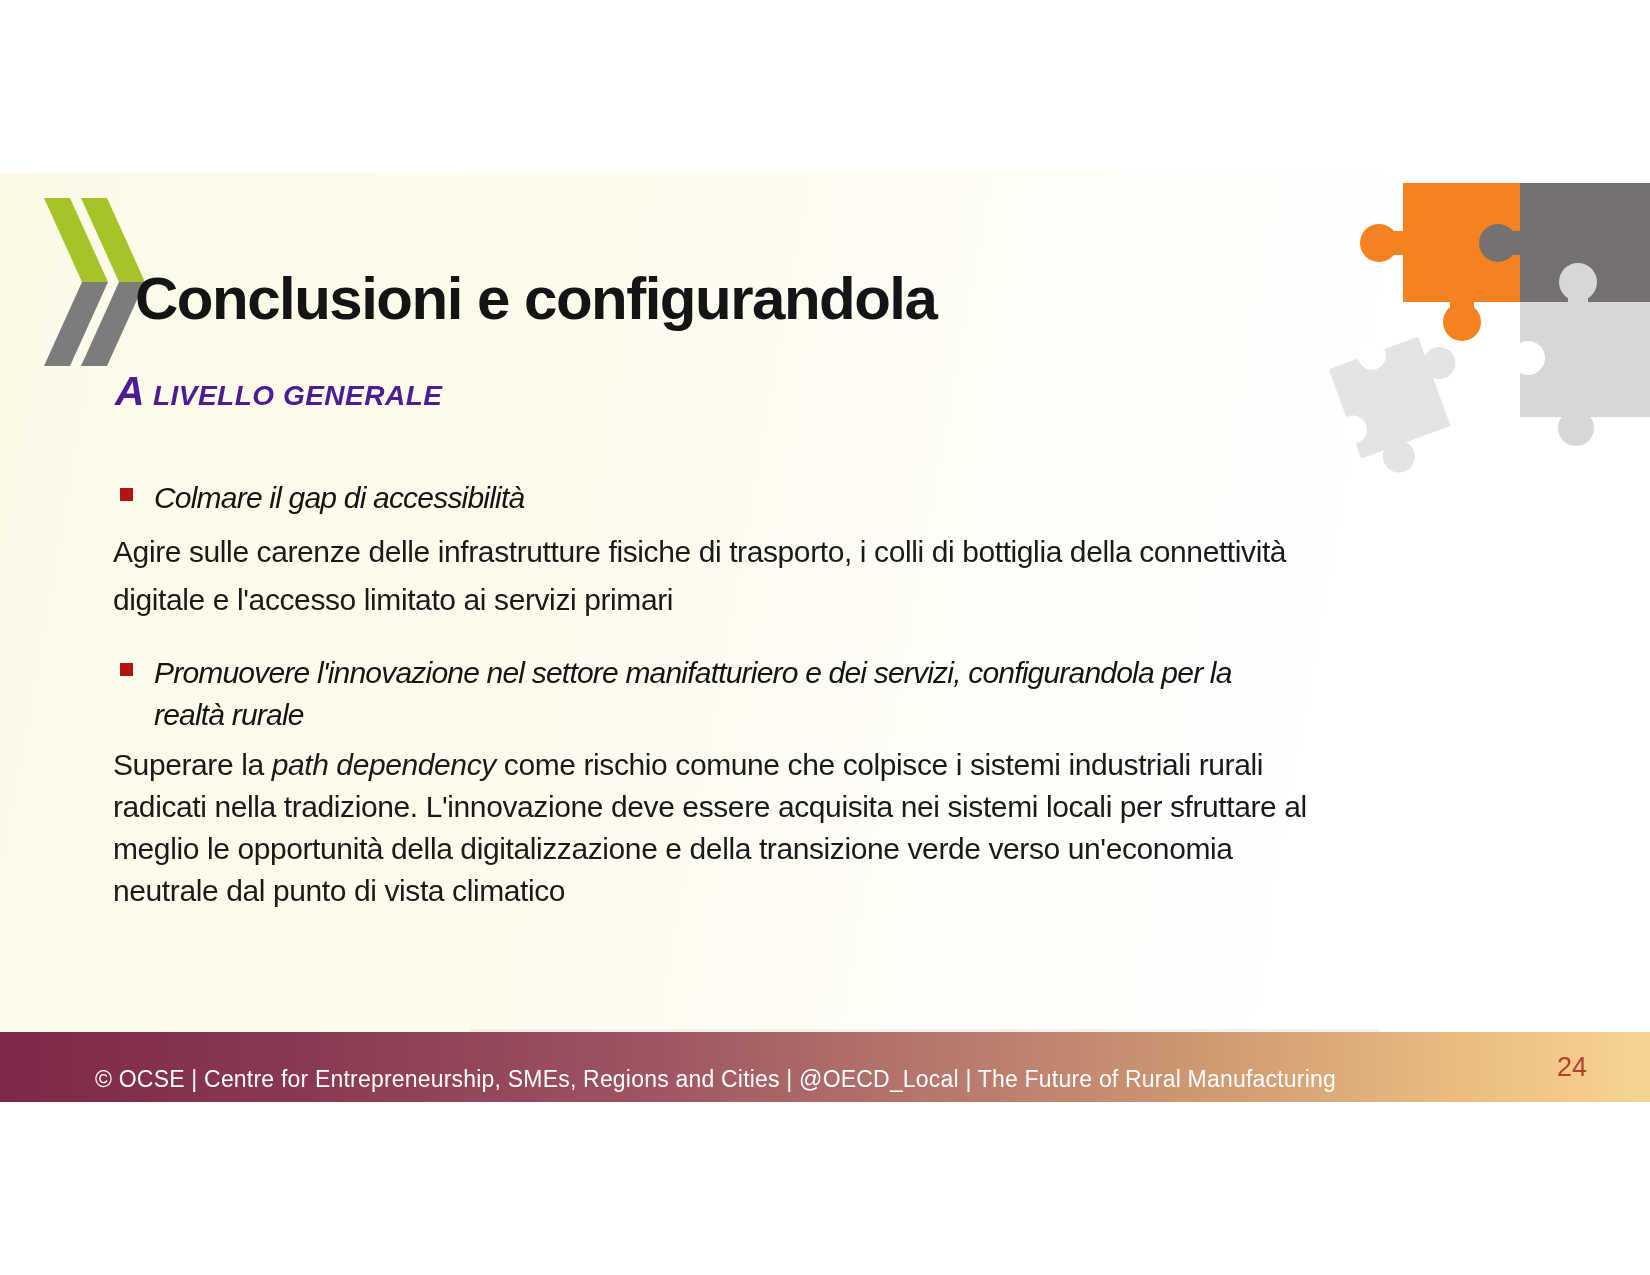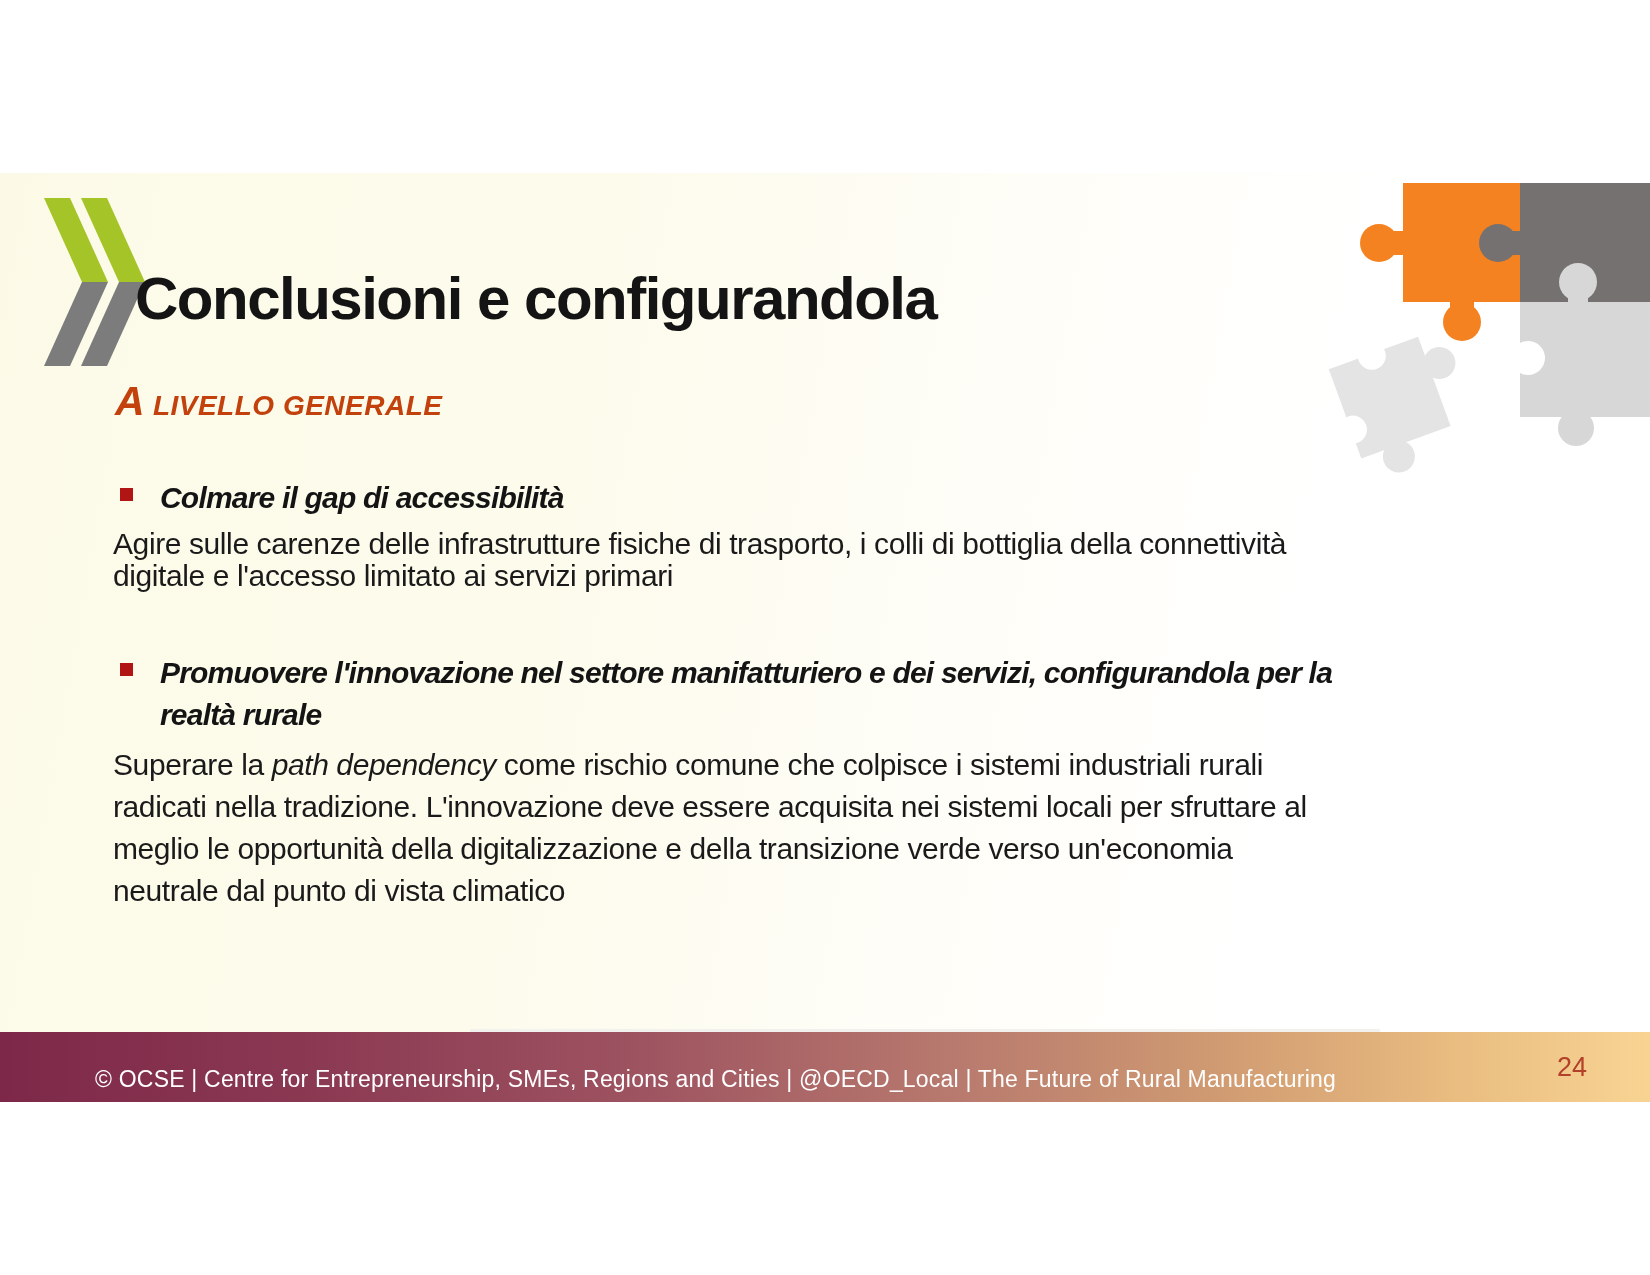--- a/index.html
+++ b/index.html
@@ -28,42 +28,42 @@
 
   
   .title{
     position:absolute;left:135px;top:226px;
     font-size:60px;font-weight:bold;color:#141414;
     letter-spacing:-1.5px;line-height:1.1;white-space:nowrap;
   }
 
   
   .section-heading{
-    position:absolute;left:115px;top:378px;
-    font-weight:bold;font-style:italic;color:#c2410c;white-space:nowrap;
+    position:absolute;left:115px;top:368px;
+    font-weight:bold;font-style:italic;color:#4c1d95;white-space:nowrap;
   }
   .section-heading .lead{font-size:41px;letter-spacing:0;}
   .section-heading .rest{font-size:28px;letter-spacing:0.5px;}
 
   
   .bullet-row{position:absolute;left:120px;display:flex;align-items:flex-start;}
   .bullet-row .sq{
     width:13px;height:13px;background:#B01513;flex:0 0 13px;margin-top:11px;
   }
   .bullet-row .bullet-text{
-    margin-left:27px;
-    font-size:30px;font-weight:bold;font-style:italic;color:#141414;
+    margin-left:21px;
+    font-size:30px;font-weight:normal;font-style:italic;color:#141414;
     letter-spacing:-0.8px;line-height:42px;white-space:pre-line;
   }
   .bullet1{top:477px;}
   .bullet2{top:652px;justify-content:center;}
 
   .para{
     position:absolute;left:113px;
-    font-size:30px;color:#1a1a1a;letter-spacing:-0.4px;line-height:32px;
+    font-size:30px;color:#1a1a1a;letter-spacing:-0.4px;line-height:48px;
   }
   .para1{top:528px;white-space:pre-line;}
   .para2{top:744px;line-height:42px;}
   .para2 .pre-lines{white-space:pre-line;}
   .para2 em{}
 
   
   .puzzle{position:absolute;left:1290px;top:172px;width:360px;height:330px;}
 
   

